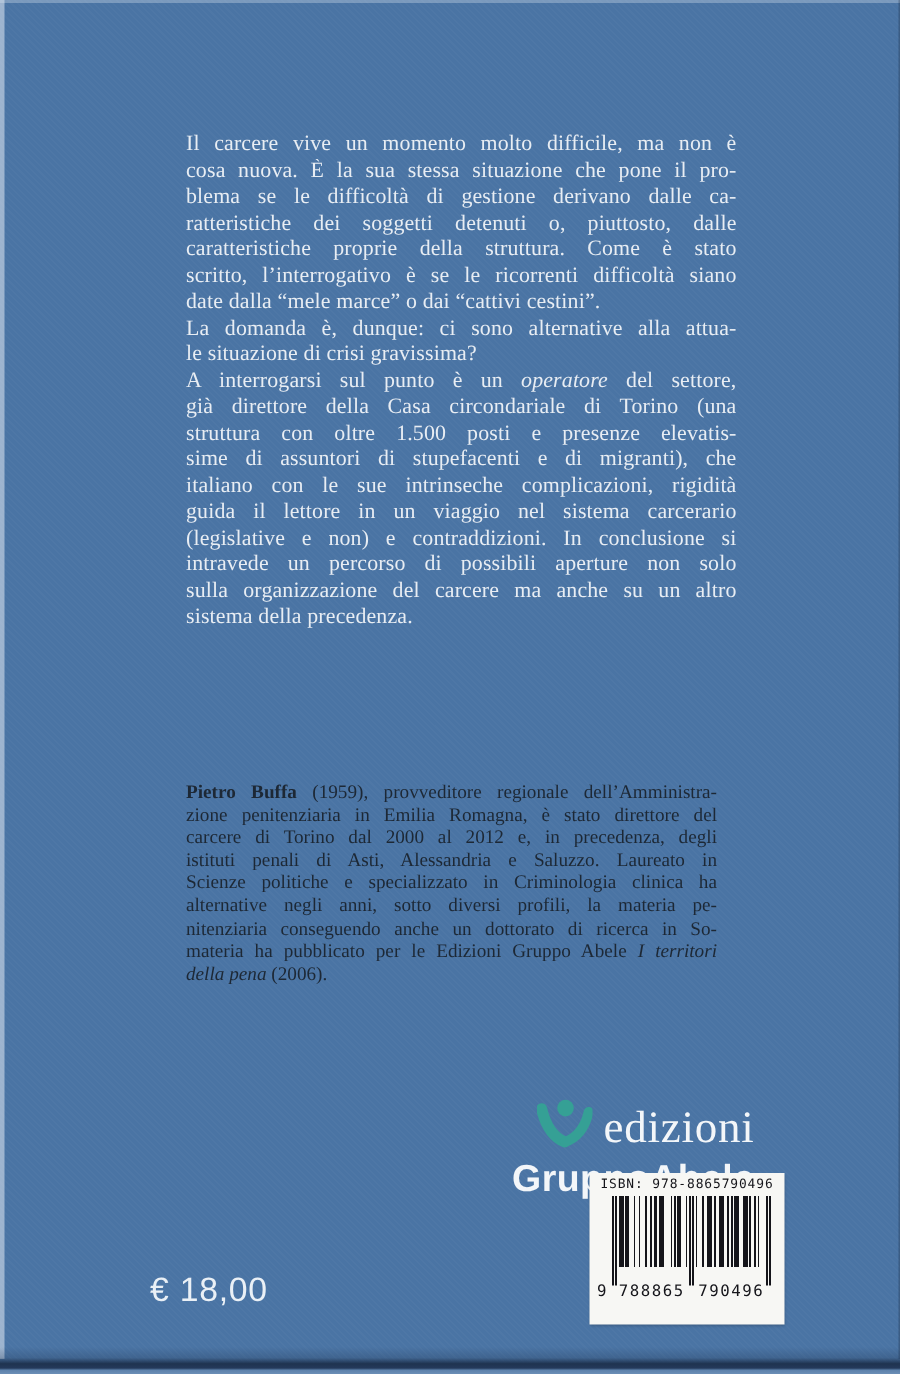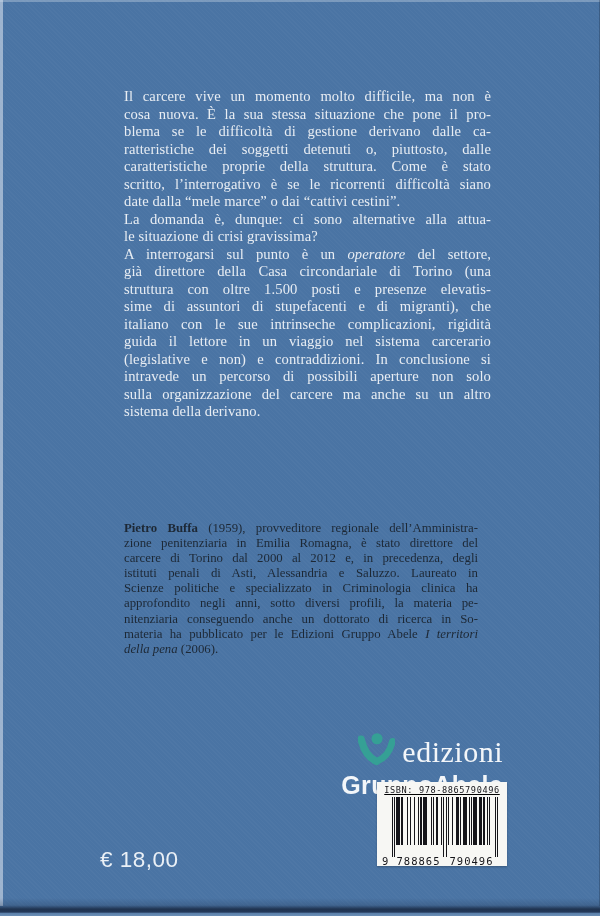--- a/index.html
+++ b/index.html
@@ -26,22 +26,22 @@
     font-family:"Liberation Serif","DejaVu Serif",serif;font-size:12.8px;line-height:15.1px;}
   .bio .tline{height:15.1px;}
   .b{font-weight:bold;}
   .i{font-style:italic;}
   
   .publisher{position:absolute;right:97px;top:732px;text-align:right;color:#f3f6f9;}
   .pub-row1{display:flex;align-items:center;justify-content:flex-end;gap:7px;}
   .pub-edizioni{font-family:"Liberation Serif","DejaVu Serif",serif;font-size:30px;letter-spacing:.5px;line-height:34px;}
   .pub-name{font-family:"Liberation Sans",sans-serif;font-weight:bold;font-size:25px;letter-spacing:.3px;line-height:26px;margin-top:1px;}
   
-  .barcode-box{position:absolute;right:93px;top:782px;width:130px;height:84px;
-    background:#f7f7f4;box-sizing:border-box;padding:3px 5px 3px 5px;box-shadow:0 1px 2px rgba(0,0,0,.25);text-decoration:underline;}
+  .barcode-box{position:absolute;right:77px;top:782px;width:130px;height:101px;
+    background:#f7f7f4;box-sizing:border-box;padding:3px 5px 3px 5px;box-shadow:0 1px 2px rgba(0,0,0,.25);}
   .isbn-line{font-family:"DejaVu Sans Mono","Liberation Mono",monospace;font-size:8.6px;
     letter-spacing:.6px;color:#15151a;text-align:center;white-space:nowrap;line-height:10px;margin-bottom:2px;}
   .bars-wrap{position:relative;margin-left:10px;width:106px;height:72px;}
   .bars-wrap svg{display:block;}
   .bc-digits{position:absolute;font-family:"DejaVu Sans Mono","Liberation Mono",monospace;
     font-size:10.5px;color:#15151a;bottom:2px;letter-spacing:1px;text-align:center;line-height:11px;}
   .d-first{left:-10px;width:10px;letter-spacing:0;text-align:left;}
   .d-left{left:3px;width:47px;}
   .d-right{left:56px;width:47px;}
   
@@ -65,30 +65,30 @@
       <div class="tline tlast"><span>le situazione di crisi gravissima?</span></div>
       <div class="tline"><span>A interrogarsi sul punto è un </span><span class="i">operatore</span><span> del settore,</span></div>
       <div class="tline"><span>già direttore della Casa circondariale di Torino (una</span></div>
       <div class="tline"><span>struttura con oltre 1.500 posti e presenze elevatis-</span></div>
       <div class="tline"><span>sime di assuntori di stupefacenti e di migranti), che</span></div>
       <div class="tline"><span>italiano con le sue intrinseche complicazioni, rigidità</span></div>
       <div class="tline"><span>guida il lettore in un viaggio nel sistema carcerario</span></div>
       <div class="tline"><span>(legislative e non) e contraddizioni. In conclusione si</span></div>
       <div class="tline"><span>intravede un percorso di possibili aperture non solo</span></div>
       <div class="tline"><span>sulla organizzazione del carcere ma anche su un altro</span></div>
-      <div class="tline tlast"><span>sistema della derivano.</span></div>
+      <div class="tline tlast"><span>sistema della precedenza.</span></div>
     </div>
 
   <div class="bio">
       <div class="tline"><span class="b">Pietro Buffa</span><span> (1959), provveditore regionale dell’Amministra-</span></div>
       <div class="tline"><span>zione penitenziaria in Emilia Romagna, è stato direttore del</span></div>
       <div class="tline"><span>carcere di Torino dal 2000 al 2012 e, in precedenza, degli</span></div>
       <div class="tline"><span>istituti penali di Asti, Alessandria e Saluzzo. Laureato in</span></div>
       <div class="tline"><span>Scienze politiche e specializzato in Criminologia clinica ha</span></div>
-      <div class="tline"><span>approfondito negli anni, sotto diversi profili, la materia pe-</span></div>
+      <div class="tline"><span>alternative negli anni, sotto diversi profili, la materia pe-</span></div>
       <div class="tline"><span>nitenziaria conseguendo anche un dottorato di ricerca in So-</span></div>
       <div class="tline"><span>materia ha pubblicato per le Edizioni Gruppo Abele </span><span class="i">I territori</span></div>
       <div class="tline tlast"><span class="i">della pena</span><span> (2006).</span></div>
     </div>
 
   <div class="publisher">
     <div class="pub-row1">
       <span>
         <svg width="37" height="35" viewBox="0 0 36 34">
           <circle cx="18.5" cy="6.5" r="5.4" fill="#35a095"></circle>

